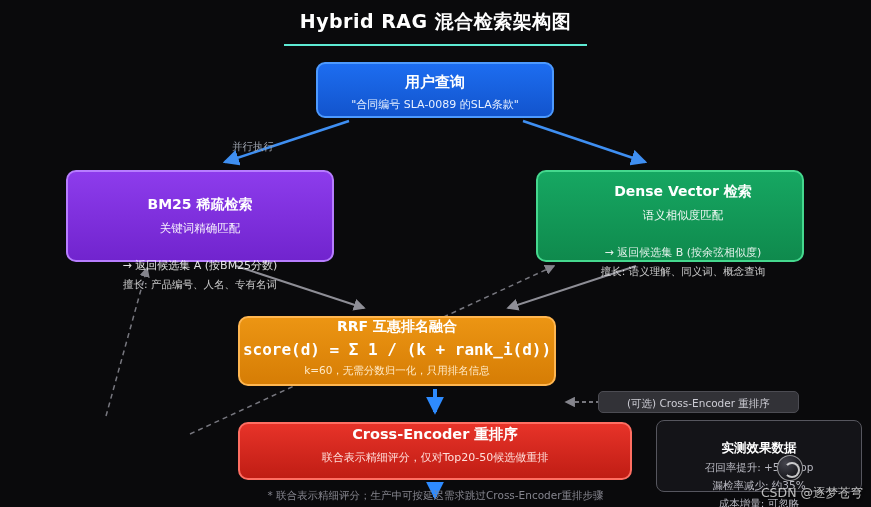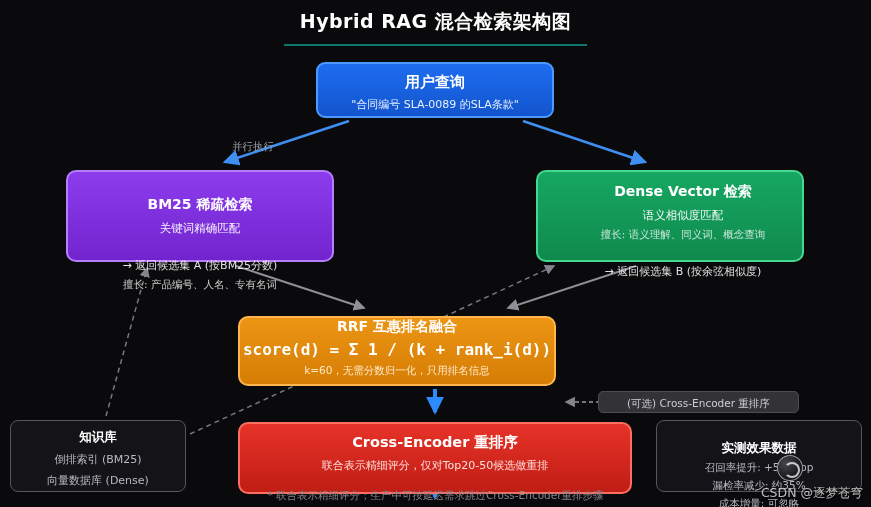--- a/index.html
+++ b/index.html
@@ -6,21 +6,21 @@
   html,body { background:#000; }
   #canvas {
     position:relative; width:871px; height:507px; overflow:hidden;
     background:#0a0a0c;
     font-family:"DejaVu Sans","Liberation Sans",sans-serif;
   }
   
   .page-title { position:absolute; top:9px; left:0; right:0; text-align:center; }
   .page-title span {
     display:inline-block; color:#ffffff; font-size:19px; font-weight:bold;
-    letter-spacing:.5px; padding:0 16px 9px; border-bottom:2px solid #0f766e;
+    letter-spacing:.5px; padding:0 16px 9px; border-bottom:2px solid #5eead4;
   }
   
   #arrows { position:absolute; left:0; top:0; pointer-events:none; }
   
   .node { position:absolute; border-radius:10px; text-align:center; }
   .node .t1 { font-weight:bold; color:#ffffff; }
   .node .ln { color:rgba(255,255,255,.92); }
   .node-blue {
     left:316px; top:62px; width:238px; height:56px; padding-top:9px;
     background:linear-gradient(180deg,#1d6df0,#1254cd);
@@ -49,21 +49,21 @@
     border:2px solid #ffb650;
   }
   .node-orange .t1 { font-size:14px; }
   .node-orange .formula {
     margin-top:4px; font-size:16px; color:#fff;
     font-family:"DejaVu Sans Mono","Liberation Mono",monospace;
     font-weight:bold;
   }
   .node-orange .l2 { margin-top:5px; font-size:10.5px; color:#ffe9c6; }
   .node-red {
-    left:238px; top:422px; width:394px; height:72px; padding-top:9px;
+    left:238px; top:422px; width:394px; height:58px; padding-top:1px;
     background:linear-gradient(180deg,#e73329,#c01d14);
     border:2px solid #ff6e62;
   }
   .node-red .t1 { font-size:14.5px; }
   .node-red .ln { margin-top:6px; font-size:11px; color:#ffdfdb; }
   
   .info-box {
     position:absolute; background:#141418; border:1.5px solid #56565e;
     border-radius:8px; text-align:center; color:#b9b9c2;
   }
@@ -147,42 +147,37 @@
   <div class="node node-purple">
     <div class="t1">BM25 稀疏检索</div>
     <div class="ln l1">关键词精确匹配</div>
     <div class="ln l2">→ 返回候选集 A (按BM25分数)</div>
     <div class="ln l3">擅长: 产品编号、人名、专有名词</div>
   </div>
 
   <div class="node node-green">
     <div class="t1">Dense Vector 检索</div>
     <div class="ln l1">语义相似度匹配</div>
+    <div class="ln l2">→ 返回候选集 B (按余弦相似度)</div>
     <div class="ln l3">擅长: 语义理解、同义词、概念查询</div>
-    <div class="ln l2">→ 返回候选集 B (按余弦相似度)</div>
   </div>
 
   <div class="node node-orange">
     <div class="t1">RRF 互惠排名融合</div>
     <div class="formula">score(d) = Σ 1 / (k + rank_i(d))</div>
     <div class="ln l2">k=60，无需分数归一化，只用排名信息</div>
   </div>
 
   <div class="optional-badge">(可选) Cross-Encoder 重排序</div>
 
   <div class="node node-red">
     <div class="t1">Cross-Encoder 重排序</div>
     <div class="ln">联合表示精细评分，仅对Top20-50候选做重排</div>
   </div>
 
-  <div class="info-box kb-box">
-    <div class="t1">知识库</div>
-    <div class="ln">倒排索引 (BM25)</div>
-    <div class="ln">向量数据库 (Dense)</div>
-  </div>
 
   <div class="info-box metrics-box">
     <div class="t1">实测效果数据</div>
     <div class="ln">召回率提升: +5-10 pp</div>
     <div class="ln">漏检率减少: 约35%</div>
     <div class="ln">成本增量: 可忽略</div>
   </div>
 
   <div class="footnote">* 联合表示精细评分；生产中可按延迟需求跳过Cross-Encoder重排步骤</div>
 

